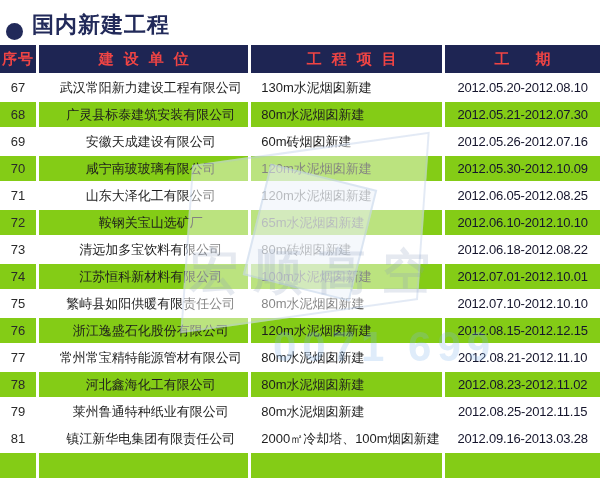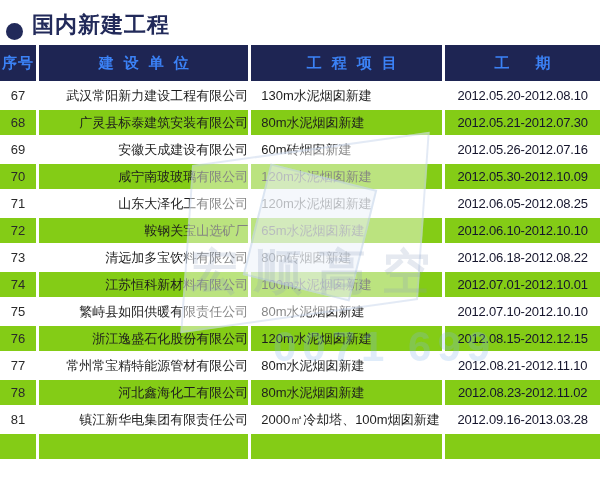--- a/index.html
+++ b/index.html
@@ -43,22 +43,22 @@
     width:606px;
     margin-left:-3px;
     margin-top:3px;
   }
   col.c-no      { width:36px; }
   col.c-company { width:208px; }
   col.c-project { width:190px; }
   col.c-period  { width:154px; }
   th {
     background:#1e2553;
-    color:#3b82f6;
-    height:36px;
+    color:#ef4444;
+    height:28px;
     font-size:15px;
     font-weight:bold;
     text-align:center;
     vertical-align:middle;
     white-space:nowrap;
     overflow:hidden;
   }
   th.h-no      { letter-spacing:1px; }
   th.h-company { letter-spacing:10px; text-indent:10px; }
   th.h-project { letter-spacing:10px; text-indent:10px;padding-left:10px; }
@@ -67,21 +67,21 @@
     height:25px;
     font-size:13px;
     color:#1d1d1d;
     vertical-align:middle;
     white-space:nowrap;
     overflow:hidden;
   }
   tr.row-even td { background:#84cc16; }
   tr.row-odd  td { background:#ffffff; }
   td.cell-no      { text-align:center; color:#2a2a2a; }
-  td.cell-company { text-align:right; padding-left:14px; }
+  td.cell-company { text-align:center; padding-left:14px; }
   td.cell-project { text-align:left; padding-left:10px; }
   td.cell-period  { text-align:center; color:#15152c; letter-spacing:-0.2px; font-weight:500; }
   tr.partial td { height:25px; }
   
   .watermark {
     position:absolute; inset:0;
     pointer-events:none;
     z-index:5;
   }
   .wm-logo {
@@ -211,20 +211,26 @@
       <td class="cell-project">80m水泥烟囱新建</td>
       <td class="cell-period">2012.08.21-2012.11.10</td>
     </tr>
         <tr class="row-even">
       <td class="cell-no">78</td>
       <td class="cell-company">河北鑫海化工有限公司</td>
       <td class="cell-project">80m水泥烟囱新建</td>
       <td class="cell-period">2012.08.23-2012.11.02</td>
     </tr>
         <tr class="row-odd">
+      <td class="cell-no">79</td>
+      <td class="cell-company">莱州鲁通特种纸业有限公司</td>
+      <td class="cell-project">80m水泥烟囱新建</td>
+      <td class="cell-period">2012.08.25-2012.11.15</td>
+    </tr>
+        <tr class="row-odd">
       <td class="cell-no">81</td>
       <td class="cell-company">镇江新华电集团有限责任公司</td>
       <td class="cell-project">2000㎡冷却塔、100m烟囱新建</td>
       <td class="cell-period">2012.09.16-2013.03.28</td>
     </tr>
         <tr class="row-even partial">
       <td class="cell-no"></td>
       <td class="cell-company"></td>
       <td class="cell-project"></td>
       <td class="cell-period"></td>

